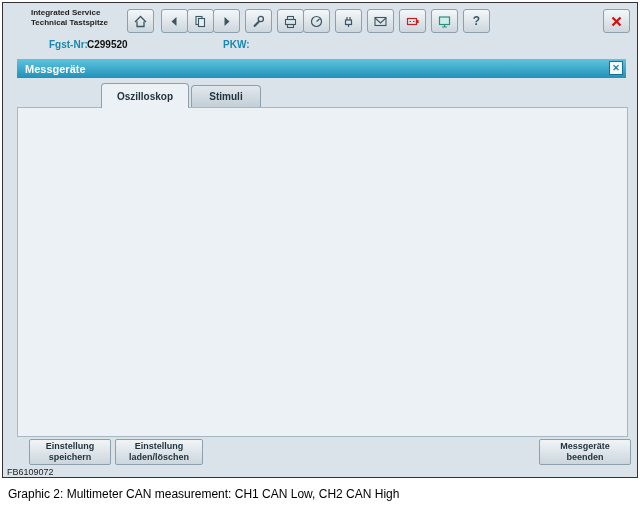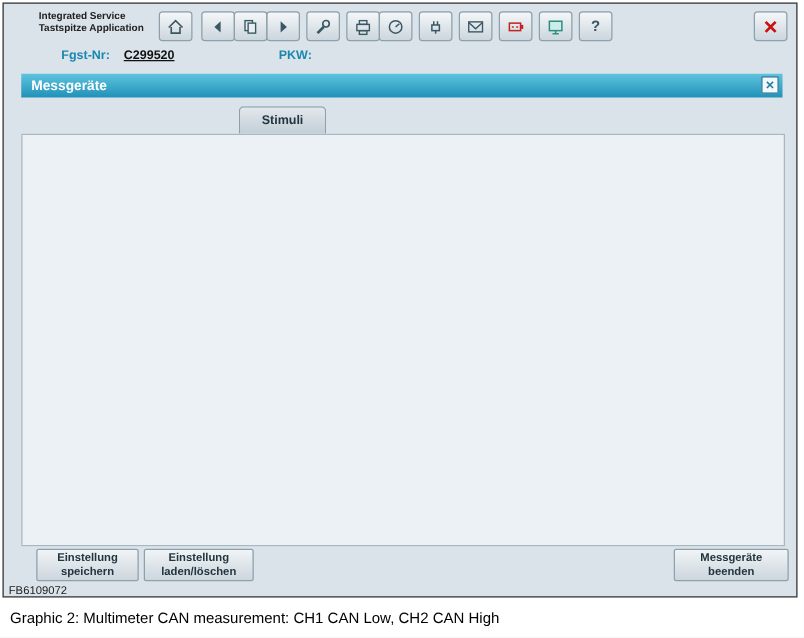--- a/index.html
+++ b/index.html
@@ -35,21 +35,21 @@
   .figcode{position:absolute;left:4px;top:464px;font-size:9px;color:#222;}
   .caption{position:absolute;left:8px;top:487px;font-size:12px;color:#000;}
 </style>
 </head>
 <body>
 
 <div class="frame">
 
   <div class="abs app-title" style="left:6px;top:5px;">
     <div>Integrated Service</div>
-    <div>Tastspitze Application</div>
+    <div>Technical Tastspitze</div>
   </div>
 
   <div class="tbtn" style="left:124px;">
     <span>
         <svg width="15" height="15" viewBox="0 0 15 15" fill="none" stroke="#3a5763" stroke-width="1.3">
           <path d="M2 8 L7.5 2.5 L13 8 M4 7.5 V12.5 H11 V7.5"></path>
         </svg>
       </span>
   </div>
   <div class="tbtn" style="left:158px;">
@@ -137,28 +137,31 @@
   </div>
   <div class="tbtn" style="left:600px;">
     <span>
         <svg width="15" height="15" viewBox="0 0 15 15" fill="none" stroke="#cc1111" stroke-width="2.2">
           <path d="M3.5 3.5 L11.5 11.5 M11.5 3.5 L3.5 11.5"></path>
         </svg>
       </span>
   </div>
 
   <span class="abs vinlab" style="left:24px;top:36px;">Fgst-Nr:</span>
-  <span class="abs vinval" style="left:74px;top:36px;text-decoration:underline;">C299520</span>
+  <span class="abs vinval" style="left:62px;top:36px;">C299520</span>
   <span class="abs vinlab" style="left:198px;top:36px;">PKW:</span>
 
   <div class="titlebar">
     <span>Messgeräte</span>
     <span class="tb-close"><span>✕</span></span>
   </div>
 
+  <div class="tab active" style="left:98px;width:88px;">
+      <span>Oszilloskop</span>
+    </div>
   <div class="tab" style="left:188px;width:70px;">
       <span>Stimuli</span>
     </div>
 
   <div class="panel"></div>
 
   <div class="scope">
     <svg width="318" height="316" style="position:absolute;left:0;top:0;">
         <line x1="31.8" y1="0" x2="31.8" y2="316" stroke="#3e3e3e" stroke-dasharray="1 3" stroke-width="1"></line>
         <line x1="63.6" y1="0" x2="63.6" y2="316" stroke="#3e3e3e" stroke-dasharray="1 3" stroke-width="1"></line>

